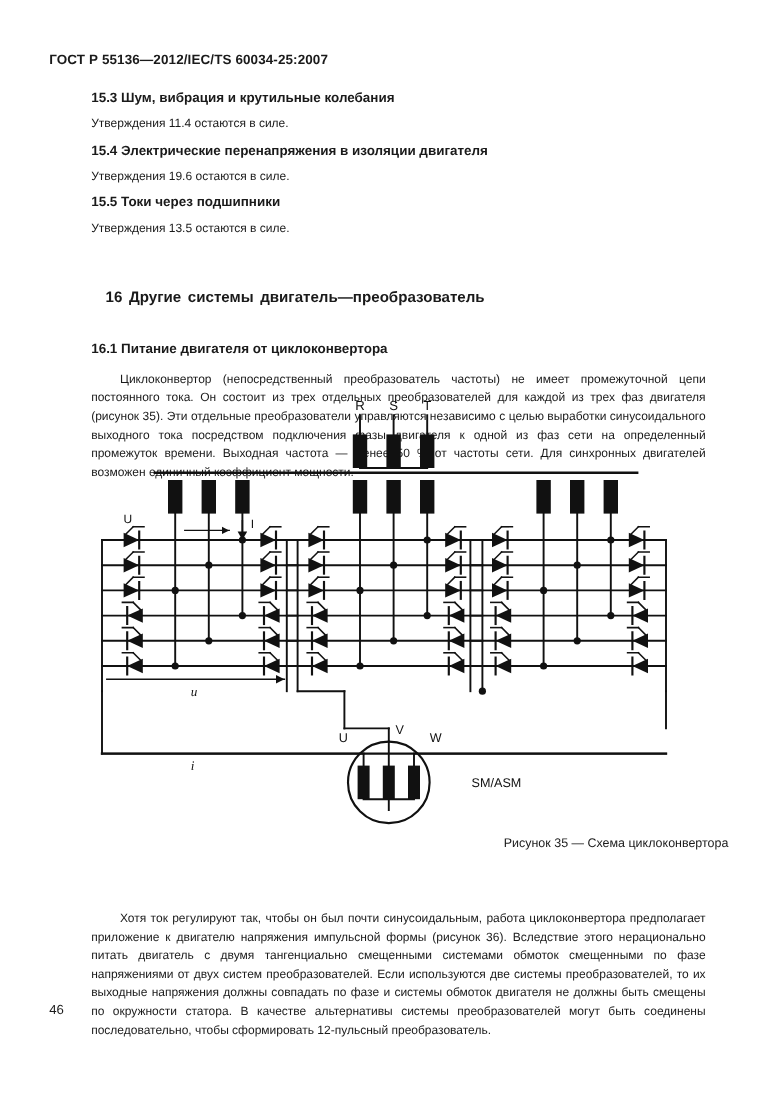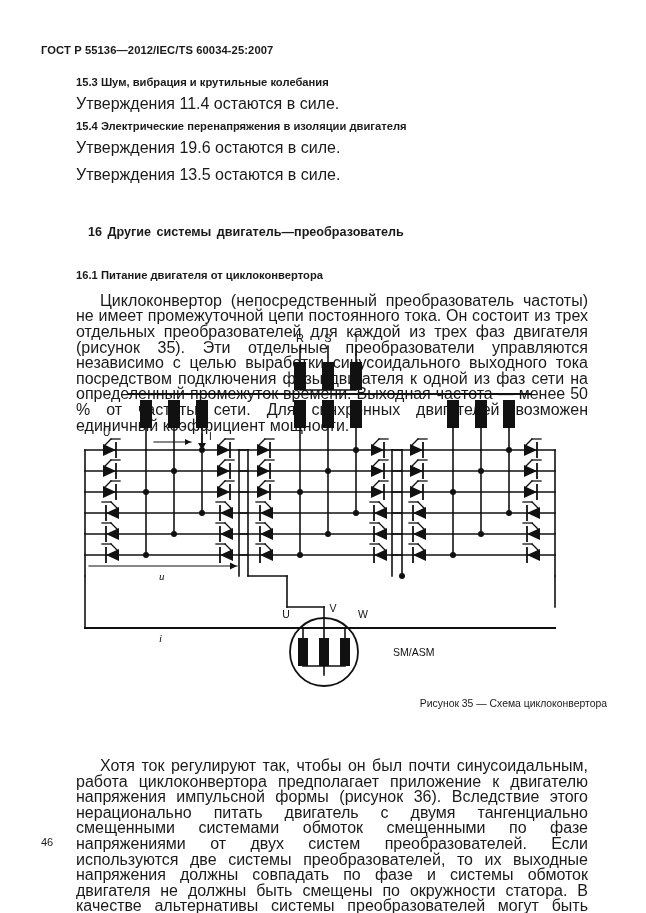--- a/index.html
+++ b/index.html
@@ -39,21 +39,21 @@
     width: 512px;
   }
   h4.sub {
     font-size: 11.2px;
     font-weight: bold;
     margin: 0;
     padding: 0;
     line-height: 16px;
   }
   p.norm {
-    font-size: 16px;
+    font-size: 10px;
     margin: 0;
     padding: 0;
     line-height: 15.6px;
     text-align: justify;
   }
   .gap6 { height: 6px; }
   .gap10 { height: 10px; }
   .gap14 { height: 14px; }
   h3.clause {
     font-size: 12.6px;
@@ -107,20 +107,21 @@
     <h4 class="sub">15.3 Шум, вибрация и крутильные колебания</h4>
     <div class="gap6"></div>
     <p class="norm">Утверждения 11.4 остаются в силе.</p>
     <div class="gap6"></div>
 
     <h4 class="sub">15.4 Электрические перенапряжения в изоляции двигателя</h4>
     <div class="gap6"></div>
     <p class="norm">Утверждения 19.6 остаются в силе.</p>
     <div class="gap6"></div>
 
+    <h4 class="sub">15.5 Токи через подшипники</h4>
     <div class="gap6"></div>
     <p class="norm">Утверждения 13.5 остаются в силе.</p>
 
     <div class="gap14"></div>
     <div class="gap14"></div>
 
     <h3 class="clause">16 Другие системы двигатель—преобразователь</h3>
 
     <div class="gap14"></div>
 

